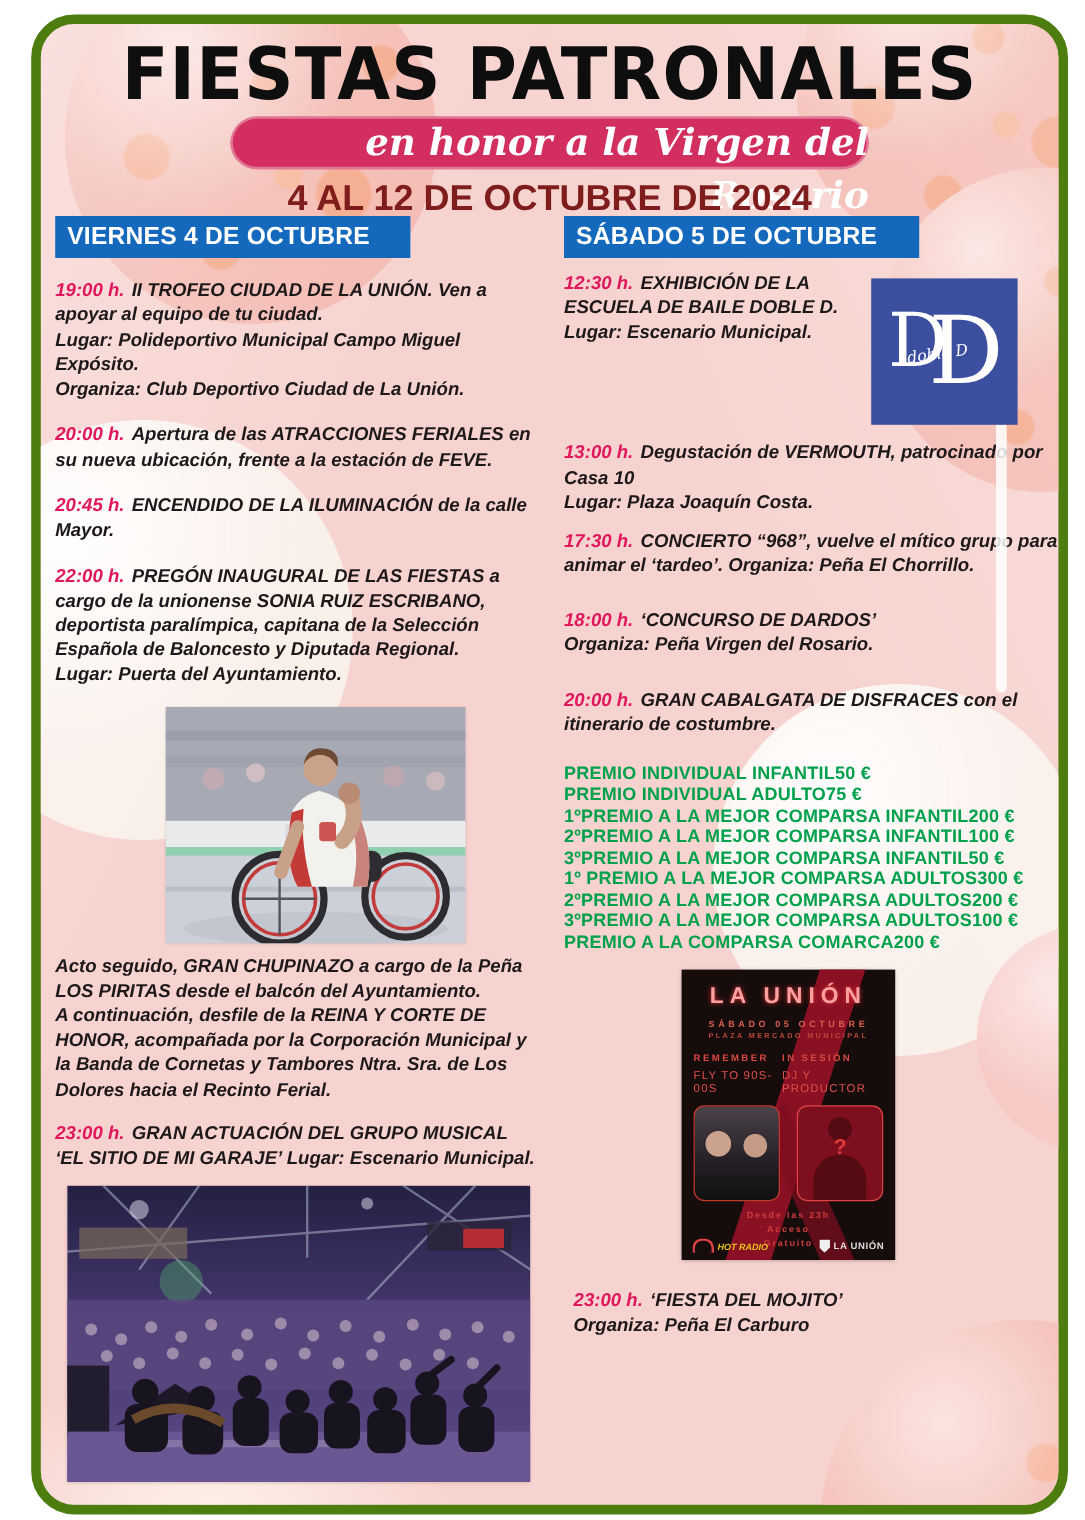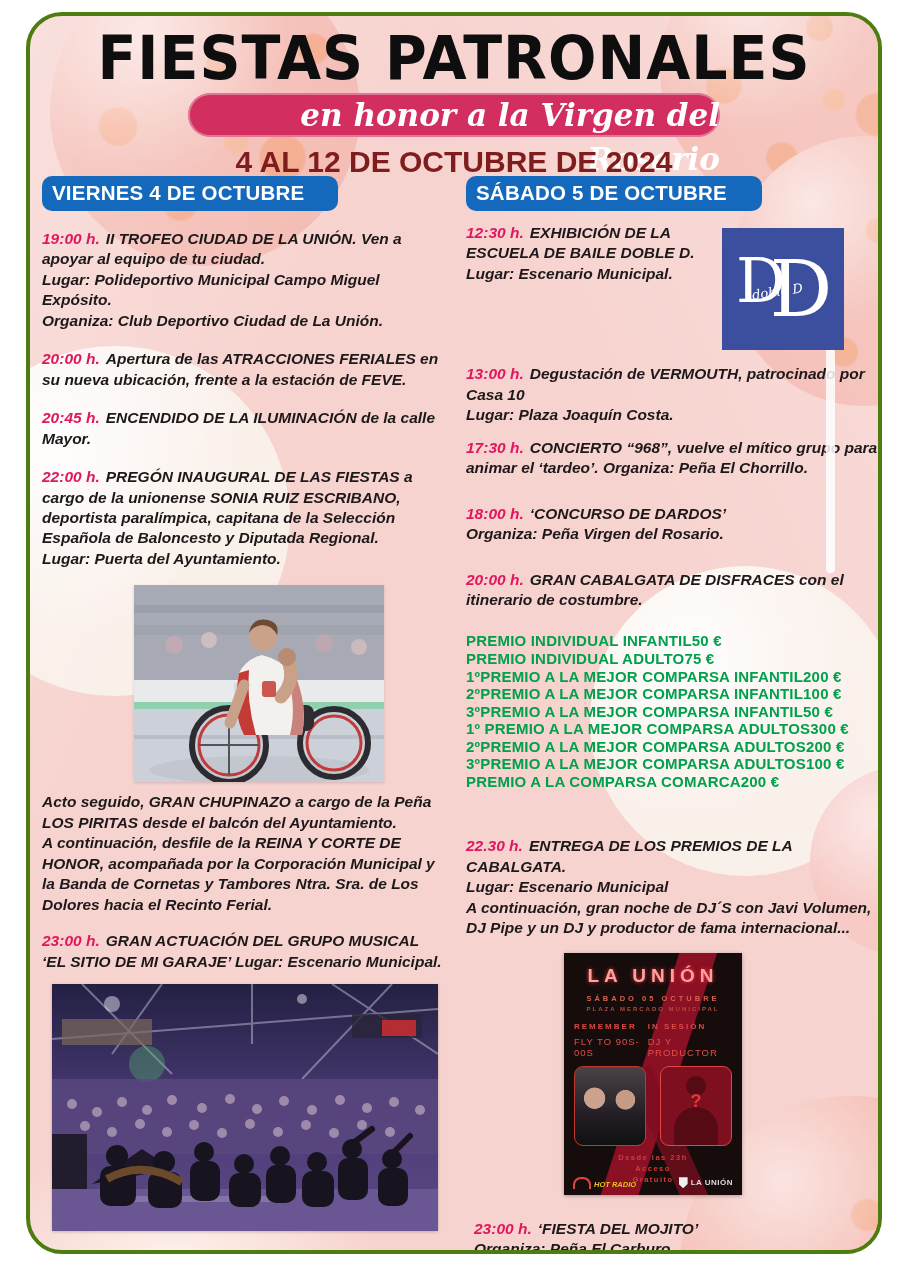--- a/index.html
+++ b/index.html
@@ -1,18 +1,18 @@
 <!DOCTYPE html>
 <html><head>
 <meta charset="utf-8">
 <style>
   html,body{margin:0;padding:0;overflow:hidden;}
   body{width:904px;height:1267px;background:#ffffff;font-family:"Liberation Sans",sans-serif;}
   .page{position:relative;width:904px;height:1267px;background:#ffffff;}
-  .poster{position:absolute;left:26px;top:12px;width:848px;height:1234px;border:4px solid #4d7c0f;
+  .poster{position:absolute;left:26px;top:12px;width:848px;height:1234px;border:8px solid #4d7c0f;
           border-radius:36px;background:#f7d3cf;overflow:hidden;}
   .poster::after{content:"";position:absolute;inset:0;z-index:1;pointer-events:none;
     background:linear-gradient(115deg,rgba(255,255,255,.30) 0%,rgba(255,255,255,0) 30%),
                linear-gradient(245deg,rgba(255,255,255,.22) 0%,rgba(255,255,255,0) 35%);}
   
   .balloon{position:absolute;border-radius:50%;z-index:0;}
   .bal-salmon{background-color:rgba(243,185,177,.95);
     background-image:radial-gradient(circle at 30% 25%,rgba(255,255,255,.6),rgba(255,255,255,0) 45%),
       radial-gradient(circle at 22% 55%,#f4a98b 0 6%,transparent 7%),
       radial-gradient(circle at 55% 35%,#f4a98b 0 5%,transparent 6%),
@@ -39,21 +39,21 @@
   .ribbon{width:532px;height:44px;margin:6px auto 0;background:#d22e5f;border-radius:24px;
           box-shadow:0 0 0 2px rgba(255,255,255,.35) inset;
           color:#fff;text-align:right;font-family:"DejaVu Serif",serif;font-style:italic;
           font-weight:bold;font-size:31px;line-height:44px;}
   .daterange{text-align:center;font-weight:bold;font-size:30px;color:#7f1d1d;margin-top:8px;}
   
   .col{position:absolute;top:160px;z-index:2;}
   .col-left{left:12px;width:406px;}
   .col-right{left:436px;width:412px;}
   .daybar{background:#1569bd;color:#ffffff;font-weight:bold;font-size:20.5px;letter-spacing:.2px;
-          width:276px;padding:5px 10px 6px;border-radius:10px;}
+          width:276px;padding:5px 10px 6px;}
   .event,.para{margin:0;font-style:italic;font-weight:bold;font-size:15.5px;line-height:1.32;color:#1d191a;}
   .time{color:#e0175e;margin-right:6px;}
   .etext{white-space:pre-line;}
   .mt12{margin-top:12px;} .mt16{margin-top:16px;} .mt18{margin-top:18px;} .mt10{margin-top:10px;} .mt14{margin-top:25px;} .mt80{margin-top:80px;}
   .mt46{margin-top:46px;} .mt24{margin-top:24px;}
   
   .prizes{margin-top:22px;color:#00a04c;font-weight:bold;font-size:15px;letter-spacing:.2px;}
   .prizes div{line-height:1.17;}
   .prize-row{display:flex;}
   
@@ -336,26 +336,20 @@
         <div class="prize-row">
             <span>3ºPREMIO A LA MEJOR COMPARSA ADULTOS</span>
             <span>100 €</span>
           </div>
         <div class="prize-row">
             <span>PREMIO A LA COMPARSA COMARCA</span>
             <span>200 €</span>
           </div>
       </div>
 
-      <p class="event mt46">
-        <span class="time">22.30 h.</span><span class="etext">ENTREGA DE LOS PREMIOS DE LA CABALGATA.
-Lugar: Escenario Municipal
-A continuación, gran noche de DJ´S con Javi Volumen,
-DJ Pipe y un DJ y productor de fama internacional...</span>
-      </p>
 
       <div class="lu-poster">
         <div class="lu-bolt1"></div>
         <div class="lu-bolt2"></div>
         <div class="lu-inner">
           <div class="lu-title">LA UNIÓN</div>
           <div class="lu-line1">SÁBADO 05 OCTUBRE</div>
           <div class="lu-line2">PLAZA MERCADO MUNICIPAL</div>
           <div class="lu-cols">
             <div class="lu-colL">

